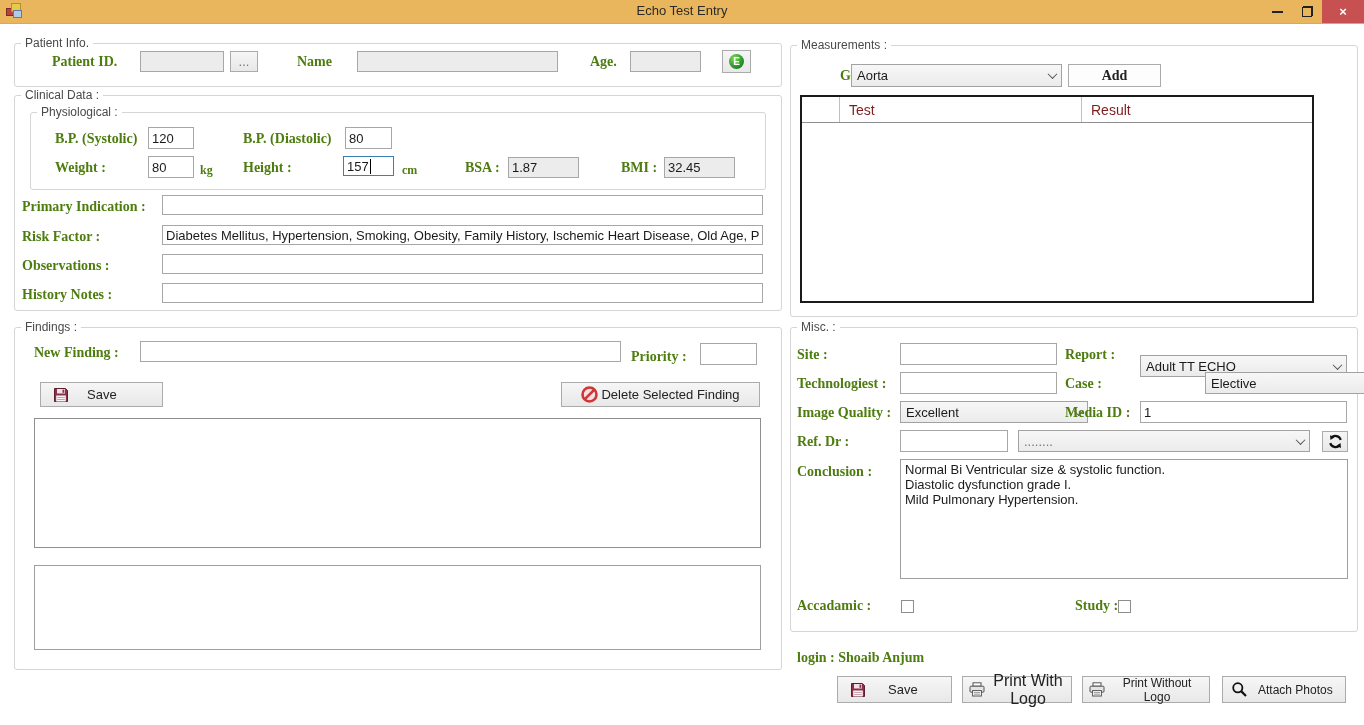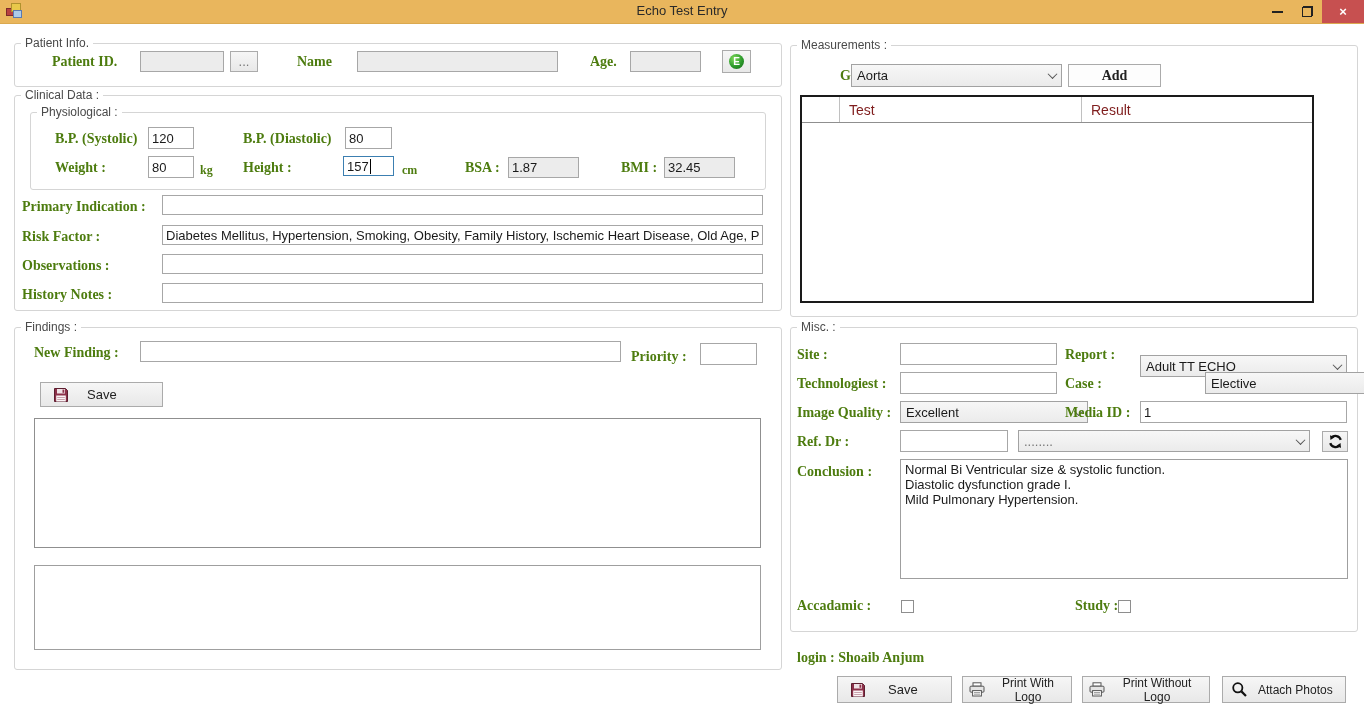--- a/index.html
+++ b/index.html
@@ -146,20 +146,29 @@
         <rect x="4" y="2" width="8" height="4.5" fill="#efe2e6"></rect>
         <rect x="9.5" y="2.6" width="1.8" height="3.2" fill="#8c3049"></rect>
         <rect x="3.2" y="8.5" width="9.6" height="6" fill="#fbf4f6"></rect>
         <rect x="4.2" y="10" width="7.6" height="1" fill="#c9a3ad"></rect>
         <rect x="4.2" y="12" width="7.6" height="1" fill="#c9a3ad"></rect>
       </svg>
     </span>
     <span>Save</span>
   </button>
 
+  <button class="btn" style="left:561px;top:382px;width:199px;height:25px;gap:3px;">
+    <span class="icon">
+      <svg width="17" height="17" viewBox="0 0 17 17">
+        <circle cx="8.5" cy="8.5" r="7" fill="#f4e0e0" stroke="#cf3535" stroke-width="2.6"></circle>
+        <line x1="3.6" y1="13.4" x2="13.4" y2="3.6" stroke="#cf3535" stroke-width="2.6"></line>
+      </svg>
+    </span>
+    <span>Delete Selected Finding</span>
+  </button>
 
   <textarea class="tb" style="left: 34px; top: 418px; width: 727px; height: 130px; border-color: rgb(143, 143, 143);"></textarea>
   <textarea class="tb" style="left: 34px; top: 565px; width: 727px; height: 85px; border-color: rgb(159, 159, 159);"></textarea>
 
   <div class="group" style="left:790px;top:45px;width:566px;height:270px;">
     <span class="glg">Measurements :</span>
   </div>
   <span class="lbl" style="left:840px;top:68px;text-align:right;">Group :</span>
   <div class="combo" style="left:851px;top:64px;width:211px;height:23px;">
     <span class="ctxt">Aorta</span>
@@ -249,21 +258,21 @@
         <rect x="4" y="2" width="8" height="4.5" fill="#efe2e6"></rect>
         <rect x="9.5" y="2.6" width="1.8" height="3.2" fill="#8c3049"></rect>
         <rect x="3.2" y="8.5" width="9.6" height="6" fill="#fbf4f6"></rect>
         <rect x="4.2" y="10" width="7.6" height="1" fill="#c9a3ad"></rect>
         <rect x="4.2" y="12" width="7.6" height="1" fill="#c9a3ad"></rect>
       </svg>
     </span>
     <span>Save</span>
   </button>
 
-  <button class="btn" style="left:962px;top:676px;width:110px;height:27px;font-size:12px;gap:6px;">
+  <button class="btn" style="left:962px;top:676px;width:110px;height:27px;font-size:16px;gap:6px;">
     <span class="icon">
       <svg width="16" height="15" viewBox="0 0 16 15">
         <rect x="4" y="0.8" width="8" height="3.4" fill="#fff" stroke="#555"></rect>
         <rect x="1" y="4.2" width="14" height="6" rx="1" fill="#e4e4e4" stroke="#555"></rect>
         <rect x="3.6" y="8.6" width="8.8" height="5.4" fill="#fff" stroke="#555"></rect>
         <line x1="5" y1="10.6" x2="11" y2="10.6" stroke="#999"></line>
         <line x1="5" y1="12.2" x2="11" y2="12.2" stroke="#999"></line>
       </svg>
     </span>
     <span>Print With Logo</span>

